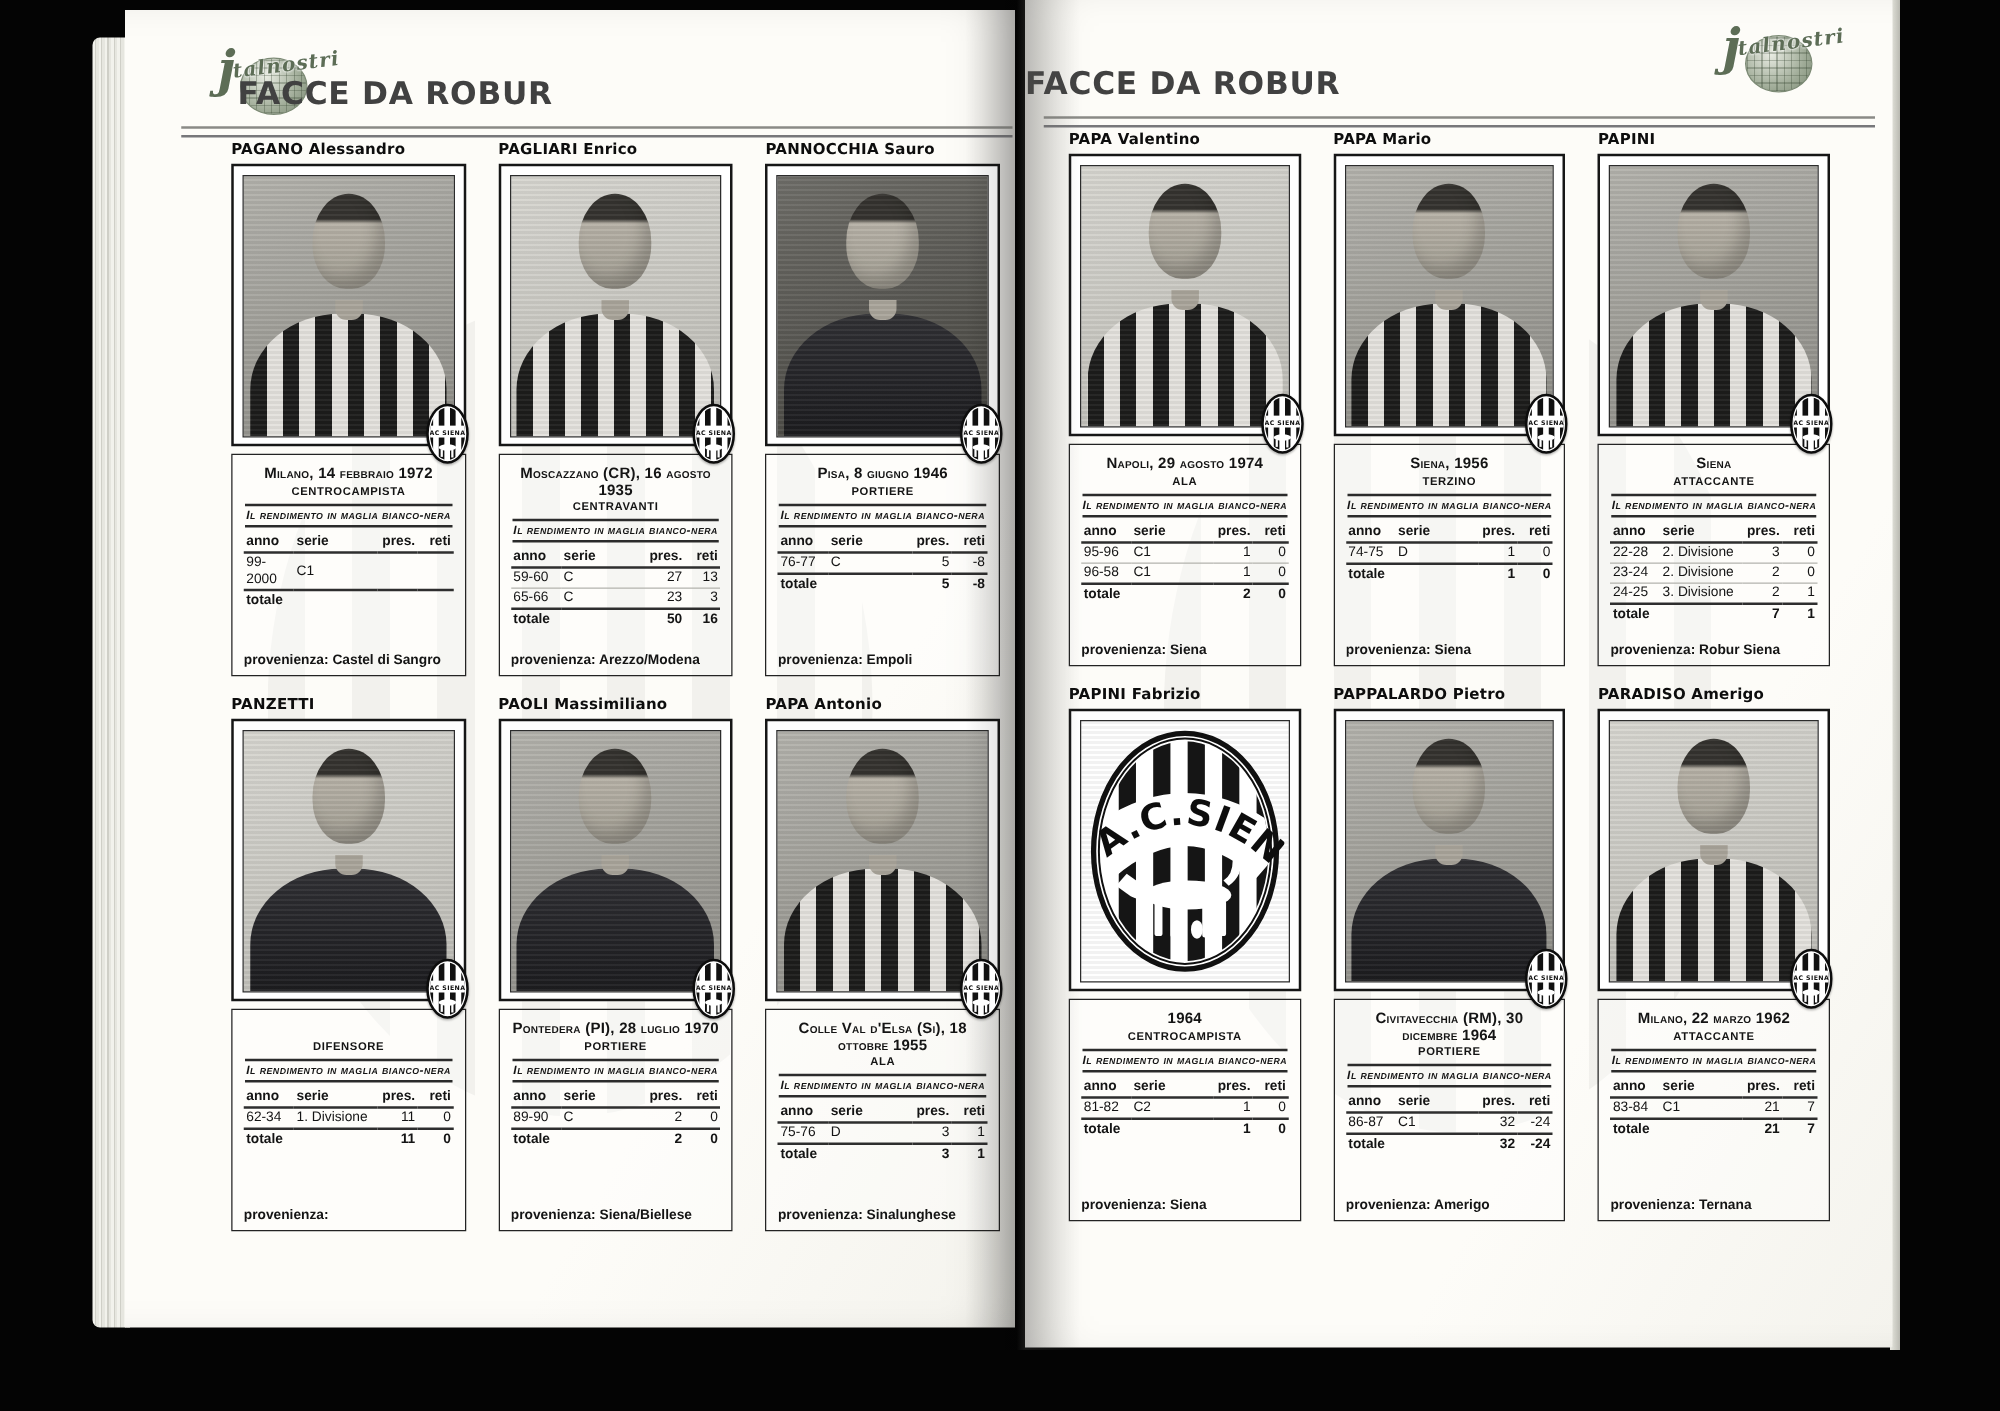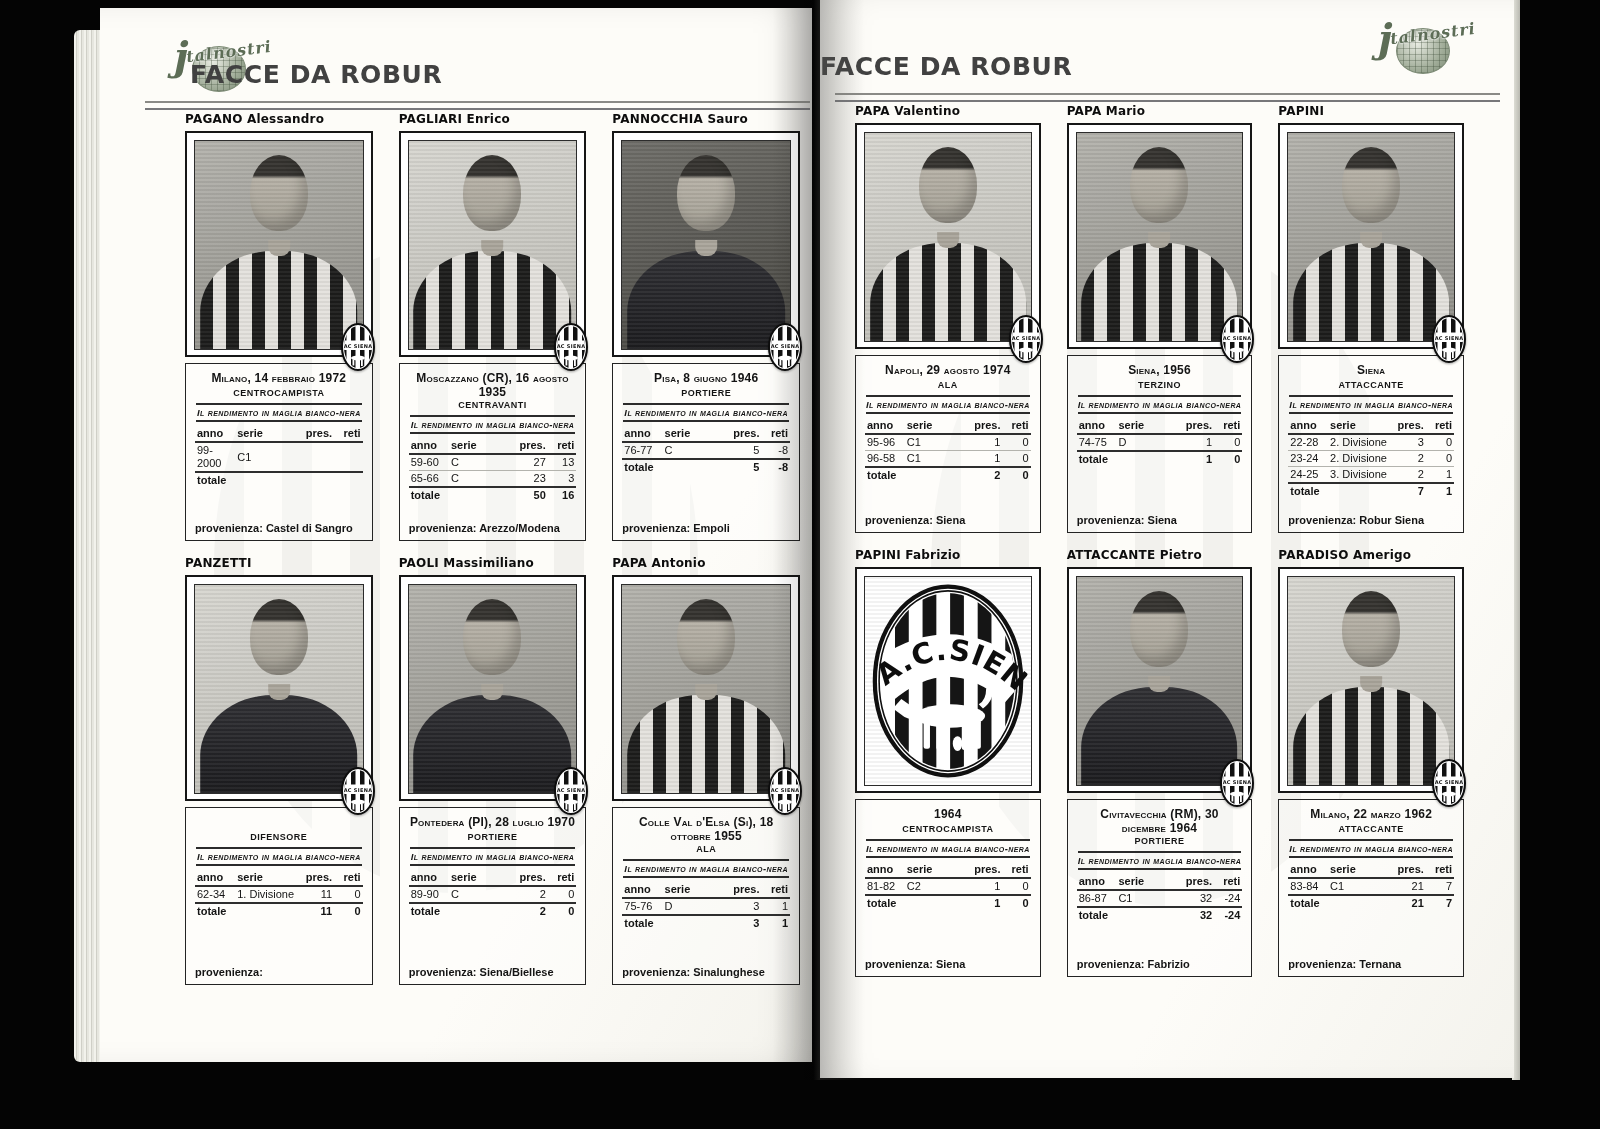--- a/index.html
+++ b/index.html
@@ -836,21 +836,21 @@
         </tfoot>
       </table>
       <div class="prov">
         <span>provenienza:</span>
         <span>Siena</span>
       </div>
     </div>
   </article>
 
   <article class="card">
-    <h2 class="card-name">ATTACCANTE Pietro</h2>
+    <h2 class="card-name">PAPPALARDO Pietro</h2>
     <div class="photo-frame photo-dark tone-mid">
       <div class="photo-inner">
         <div class="ph-head"></div>
         <div class="ph-torso"></div>
 
       </div>
       <svg class="corner-badge" viewBox="0 0 36 50">
         <ellipse cx="18" cy="25" rx="16" ry="23" fill="#fff" stroke="#0d0d0d" stroke-width="2"></ellipse>
         <clipPath id="cb-clip-1-4">
                 <ellipse cx="18" cy="25" rx="14" ry="21"></ellipse>
@@ -897,21 +897,21 @@
           <tr>
             <td>totale</td>
             <td></td>
             <td class="num">32</td>
             <td class="num">-24</td>
           </tr>
         </tfoot>
       </table>
       <div class="prov">
         <span>provenienza:</span>
-        <span>Fabrizio</span>
+        <span>Amerigo</span>
       </div>
     </div>
   </article>
 
   <article class="card">
     <h2 class="card-name">PARADISO Amerigo</h2>
     <div class="photo-frame photo-stripes tone-light">
       <div class="photo-inner">
         <div class="ph-head"></div>
         <div class="ph-torso"></div>

